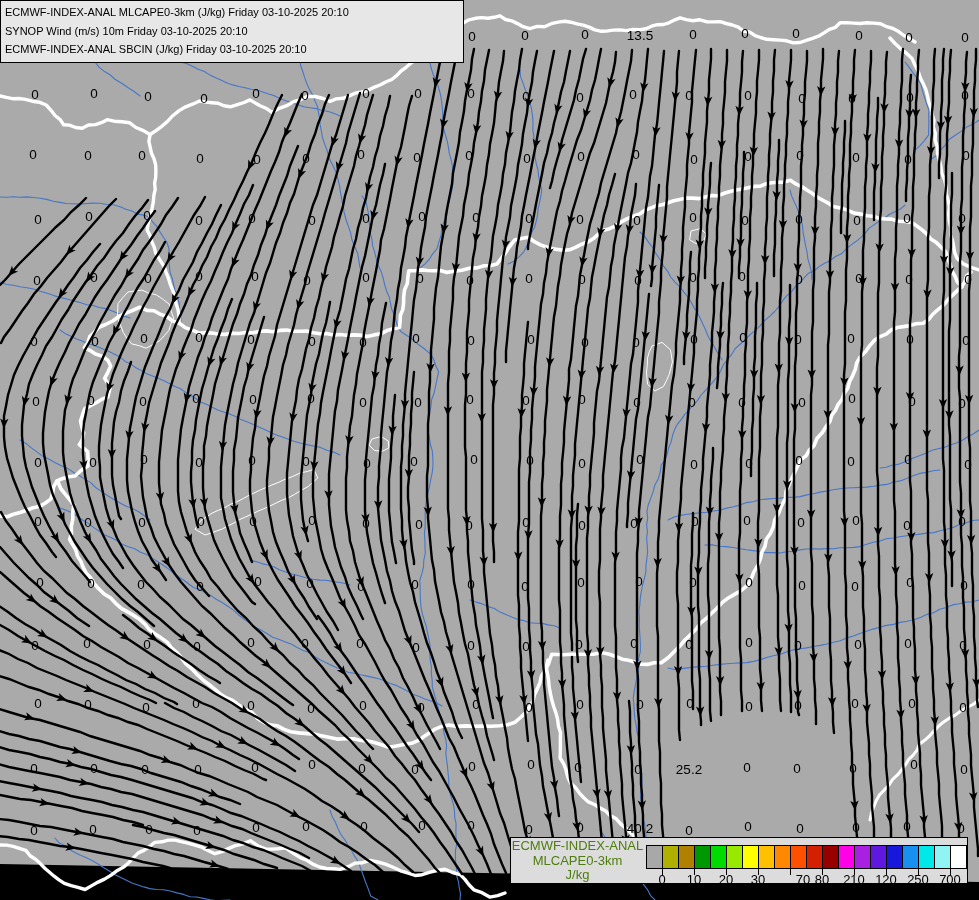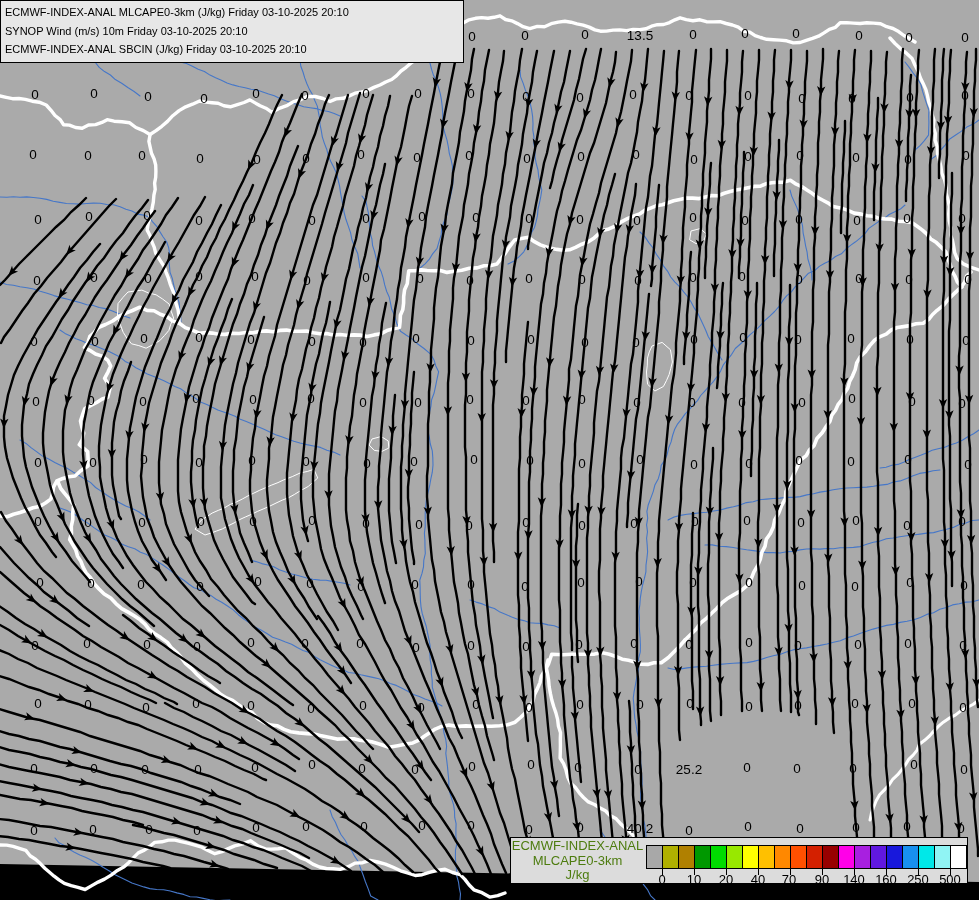--- a/index.html
+++ b/index.html
@@ -786,21 +786,21 @@
         <div style="left:311px"></div>
         <div style="left:343px"></div>
         <div style="left:375px"></div>
         <div style="left:407px"></div>
         <div style="left:439px"></div>
       </div>
 <div class="nums">
         <div style="left:151px">0</div>
         <div style="left:183px">10</div>
         <div style="left:215px">20</div>
-        <div style="left:247px">40</div>
-        <div style="left:278px">70</div>
-        <div style="left:311px">90</div>
-        <div style="left:343px">140</div>
-        <div style="left:375px">160</div>
+        <div style="left:247px">30</div>
+        <div style="left:292px">70</div>
+        <div style="left:311px">80</div>
+        <div style="left:343px">210</div>
+        <div style="left:375px">120</div>
         <div style="left:407px">250</div>
-        <div style="left:439px">500</div>
+        <div style="left:439px">700</div>
       </div>
 </div>
 </div>
 </body></html>

